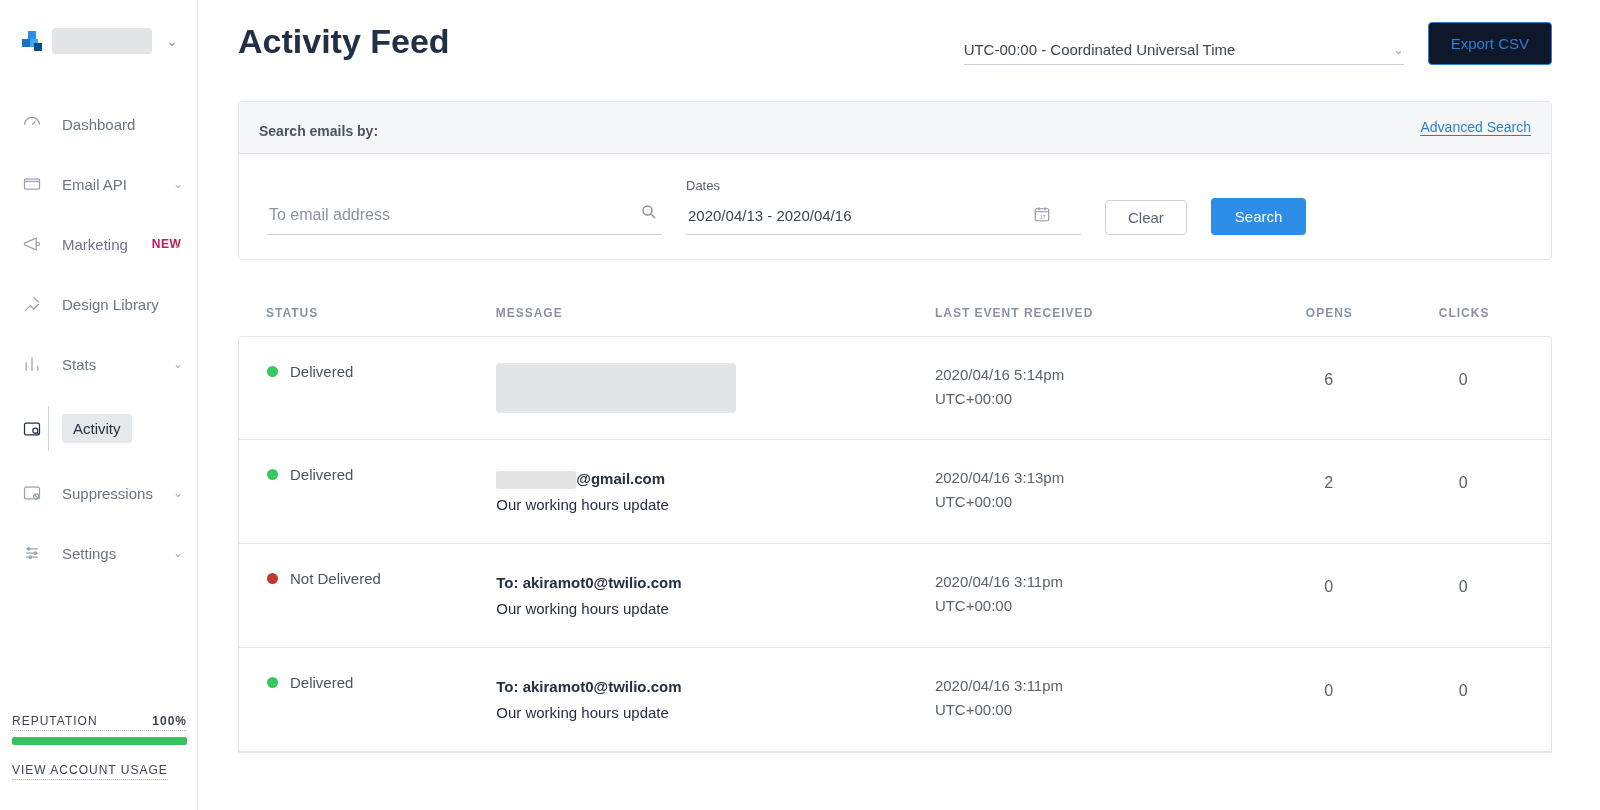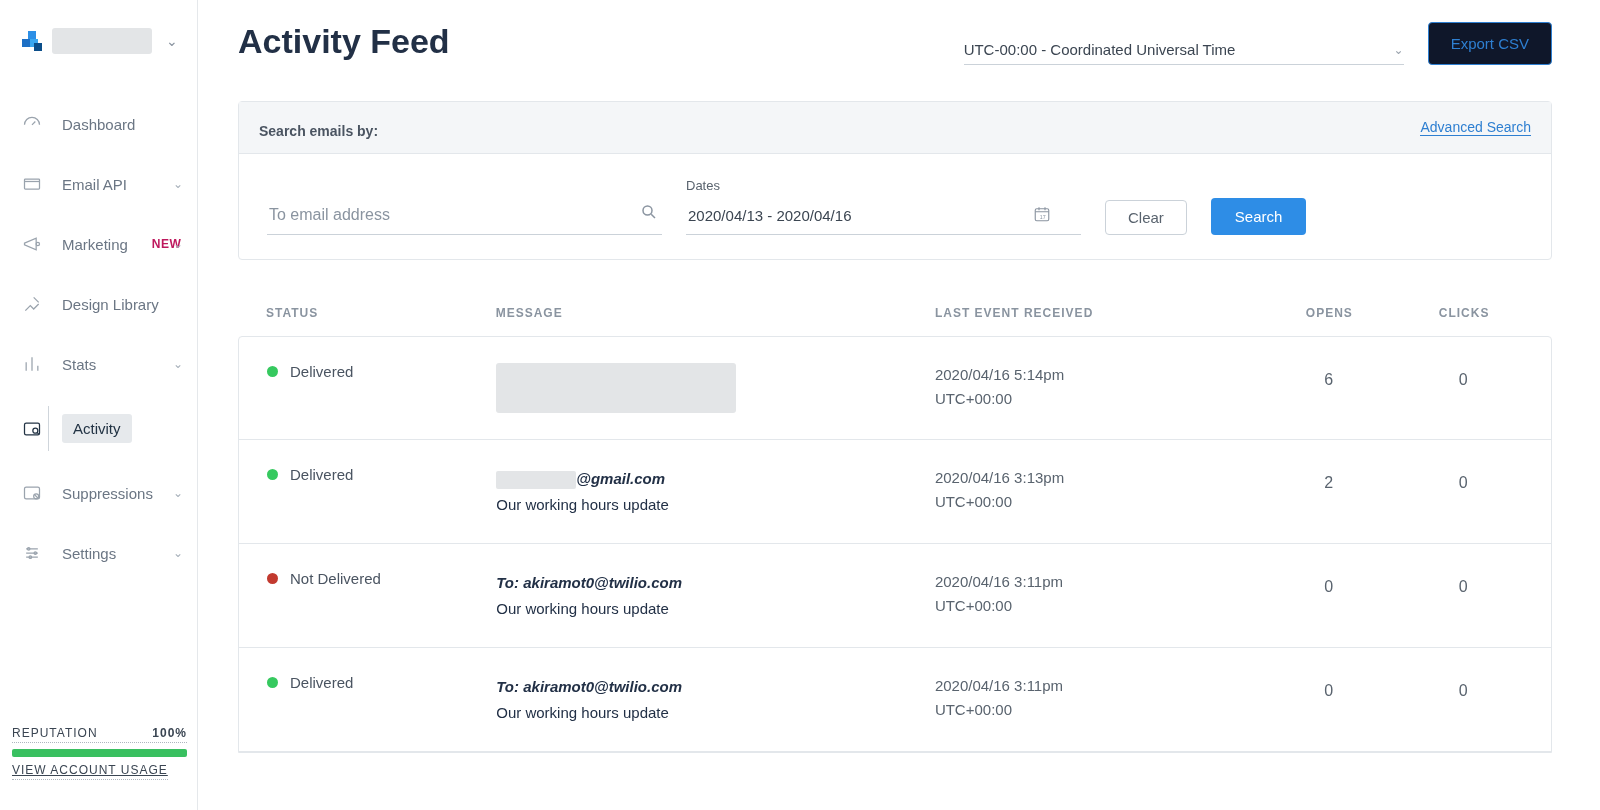--- a/index.html
+++ b/index.html
@@ -52,21 +52,21 @@
   .nav-item.active .nav-label { background:#e6e9ec; padding:6px 11px; border-radius:3px; }
   .nav-item.active::before {
     content:""; position:absolute; left:48px; top:12px; bottom:12px; width:1px; background:#cfd5db;
   }
   .nav-icon { width:20px; height:20px; display:flex; align-items:center; justify-content:center; color:#9aa3ad;}
   .nav-icon svg { width:20px; height:20px; stroke:#9aa3ad; fill:none; stroke-width:1.5;}
   .sidebar-footer { margin-top:auto; padding: 0 10px 30px 12px; }
   .rep-row { display:flex; justify-content:space-between; font-size:12px; letter-spacing:1px; color:#3a4552; border-bottom:1px dotted #aeb6bf; padding-bottom:2px;}
   .rep-row .pct { font-weight:700; }
   .rep-bar { height:8px; background:#39c060; border-radius:2px; margin-top:6px; }
-  .usage-link { margin-top:6px; font-size:12px; letter-spacing:1px; border-bottom:1px dotted #aeb6bf; color:#3a4552; padding-bottom:2px; display:inline-block;text-decoration:underline;}
+  .usage-link { margin-top:18px; font-size:12px; letter-spacing:1px; border-bottom:1px dotted #aeb6bf; color:#3a4552; padding-bottom:2px; display:inline-block;}
   
   .main { flex:1; padding: 22px 48px 0 40px; overflow:auto;}
   .header-row { display:flex; align-items:flex-start; justify-content:space-between; }
   .page-title { font-size:34px; font-weight:800; color:#223046; }
   .header-right { display:flex; align-items:flex-end; gap:24px; }
   .tz-box { display:flex; flex-direction:column; }
   .tz-label { font-size:13px; color:#59636e; margin-bottom:4px;}
   .tz-select {
     width:440px; border:none; border-bottom:1px solid #cbd2d9; padding:6px 0;
     font-size:15px; color:#3b4551; display:flex; justify-content:space-between; align-items:center;
@@ -114,21 +114,21 @@
   .col-clicks { width:120px; text-align:center;}
   .tbody { border:1px solid #e3e7eb; border-radius:4px 4px 0 0; }
   .trow { display:flex; padding:26px 28px; border-bottom:1px solid #e3e7eb; align-items:flex-start;}
   .status-cell { width:230px; display:flex; align-items:center; gap:12px; color:#4a5461; font-size:15px;}
   .dot { width:11px; height:11px; border-radius:50%; }
   .dot.green { background:#36c95f;}
   .dot.red { background:#c23a2f;}
   .msg-cell { width:440px; color:#223046; font-size:15px; line-height:1.7;}
   .msg-cell .redact { width:240px; height:50px; background:#e3e5e7; border-radius:3px;}
   .msg-cell .redact-small { display:inline-block; width:80px; height:18px; background:#e3e5e7; vertical-align:middle; border-radius:2px;}
-  .msg-cell .line1 { font-weight:700;font-style:italic;}
+  .msg-cell .line1 { font-weight:700;}
   .evt-cell { width:320px; color:#59636e; font-size:15px; line-height:1.6;}
   .opens-cell { width:150px; text-align:center; color:#59636e; font-size:16px; padding-top:8px;}
   .clicks-cell { width:120px; text-align:center; color:#59636e; font-size:16px; padding-top:8px;}
 </style>
 </head>
 <body>
 
 <div class="app">
 
   <aside class="sidebar">

